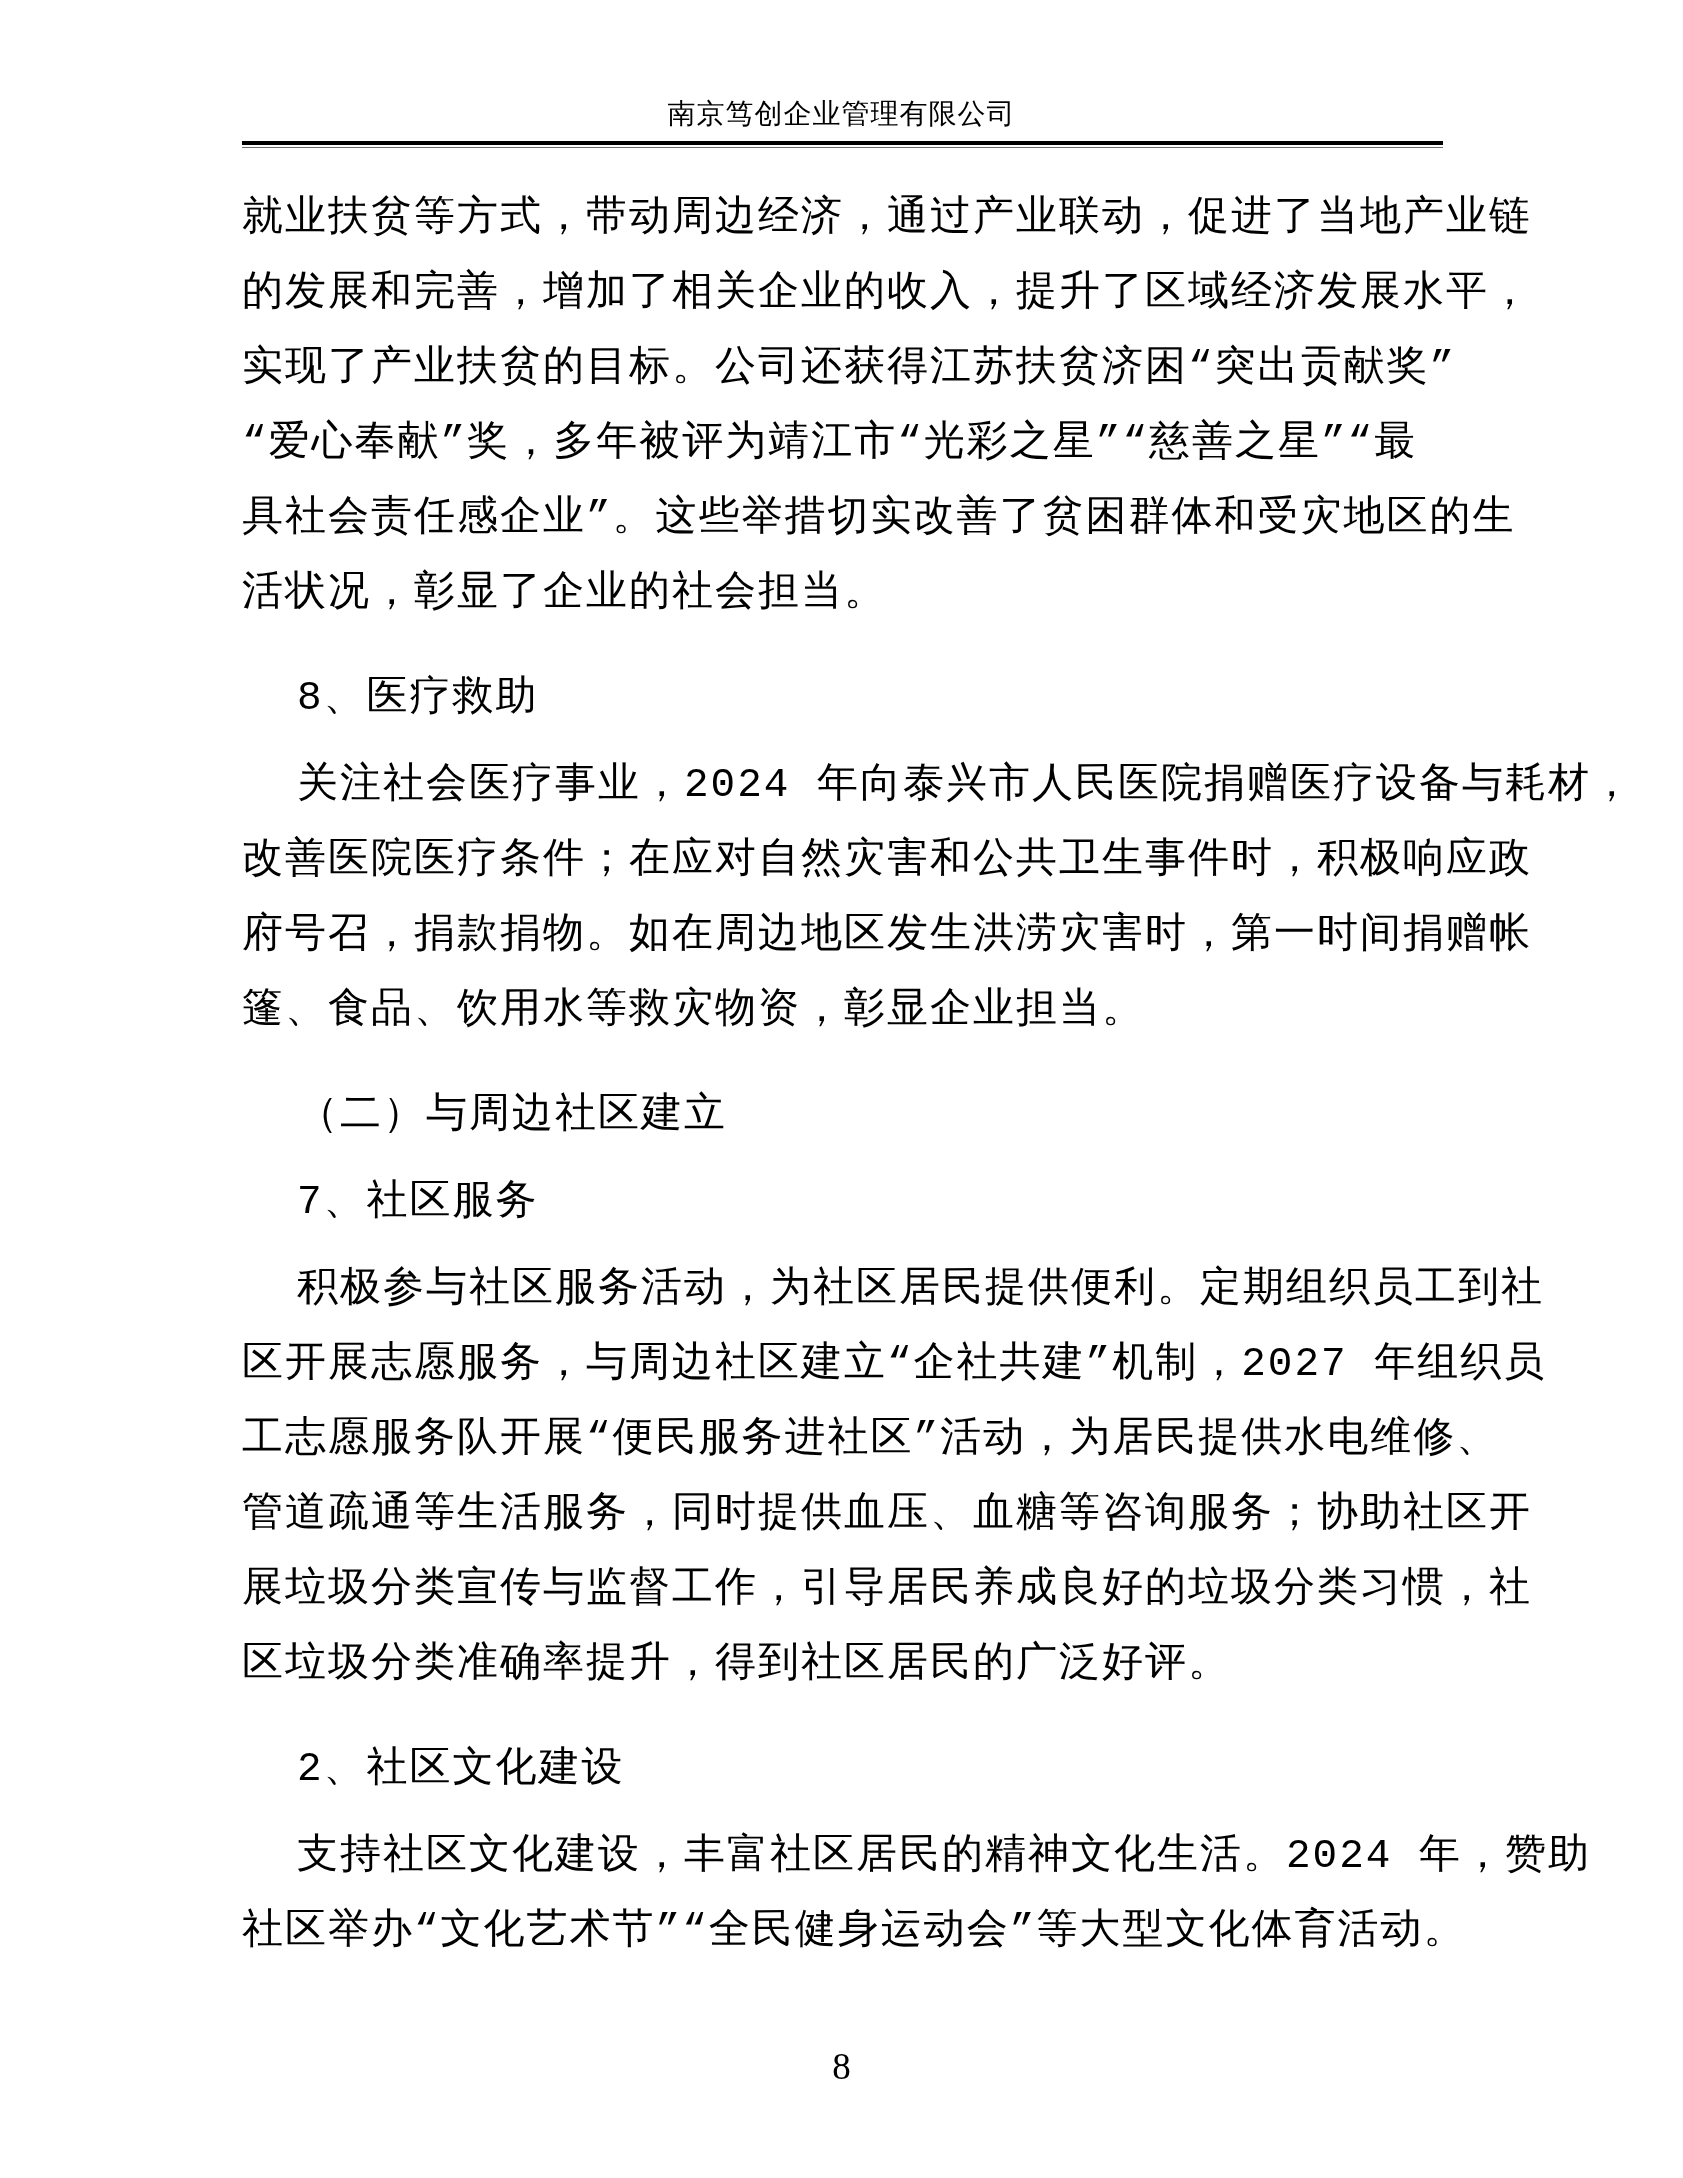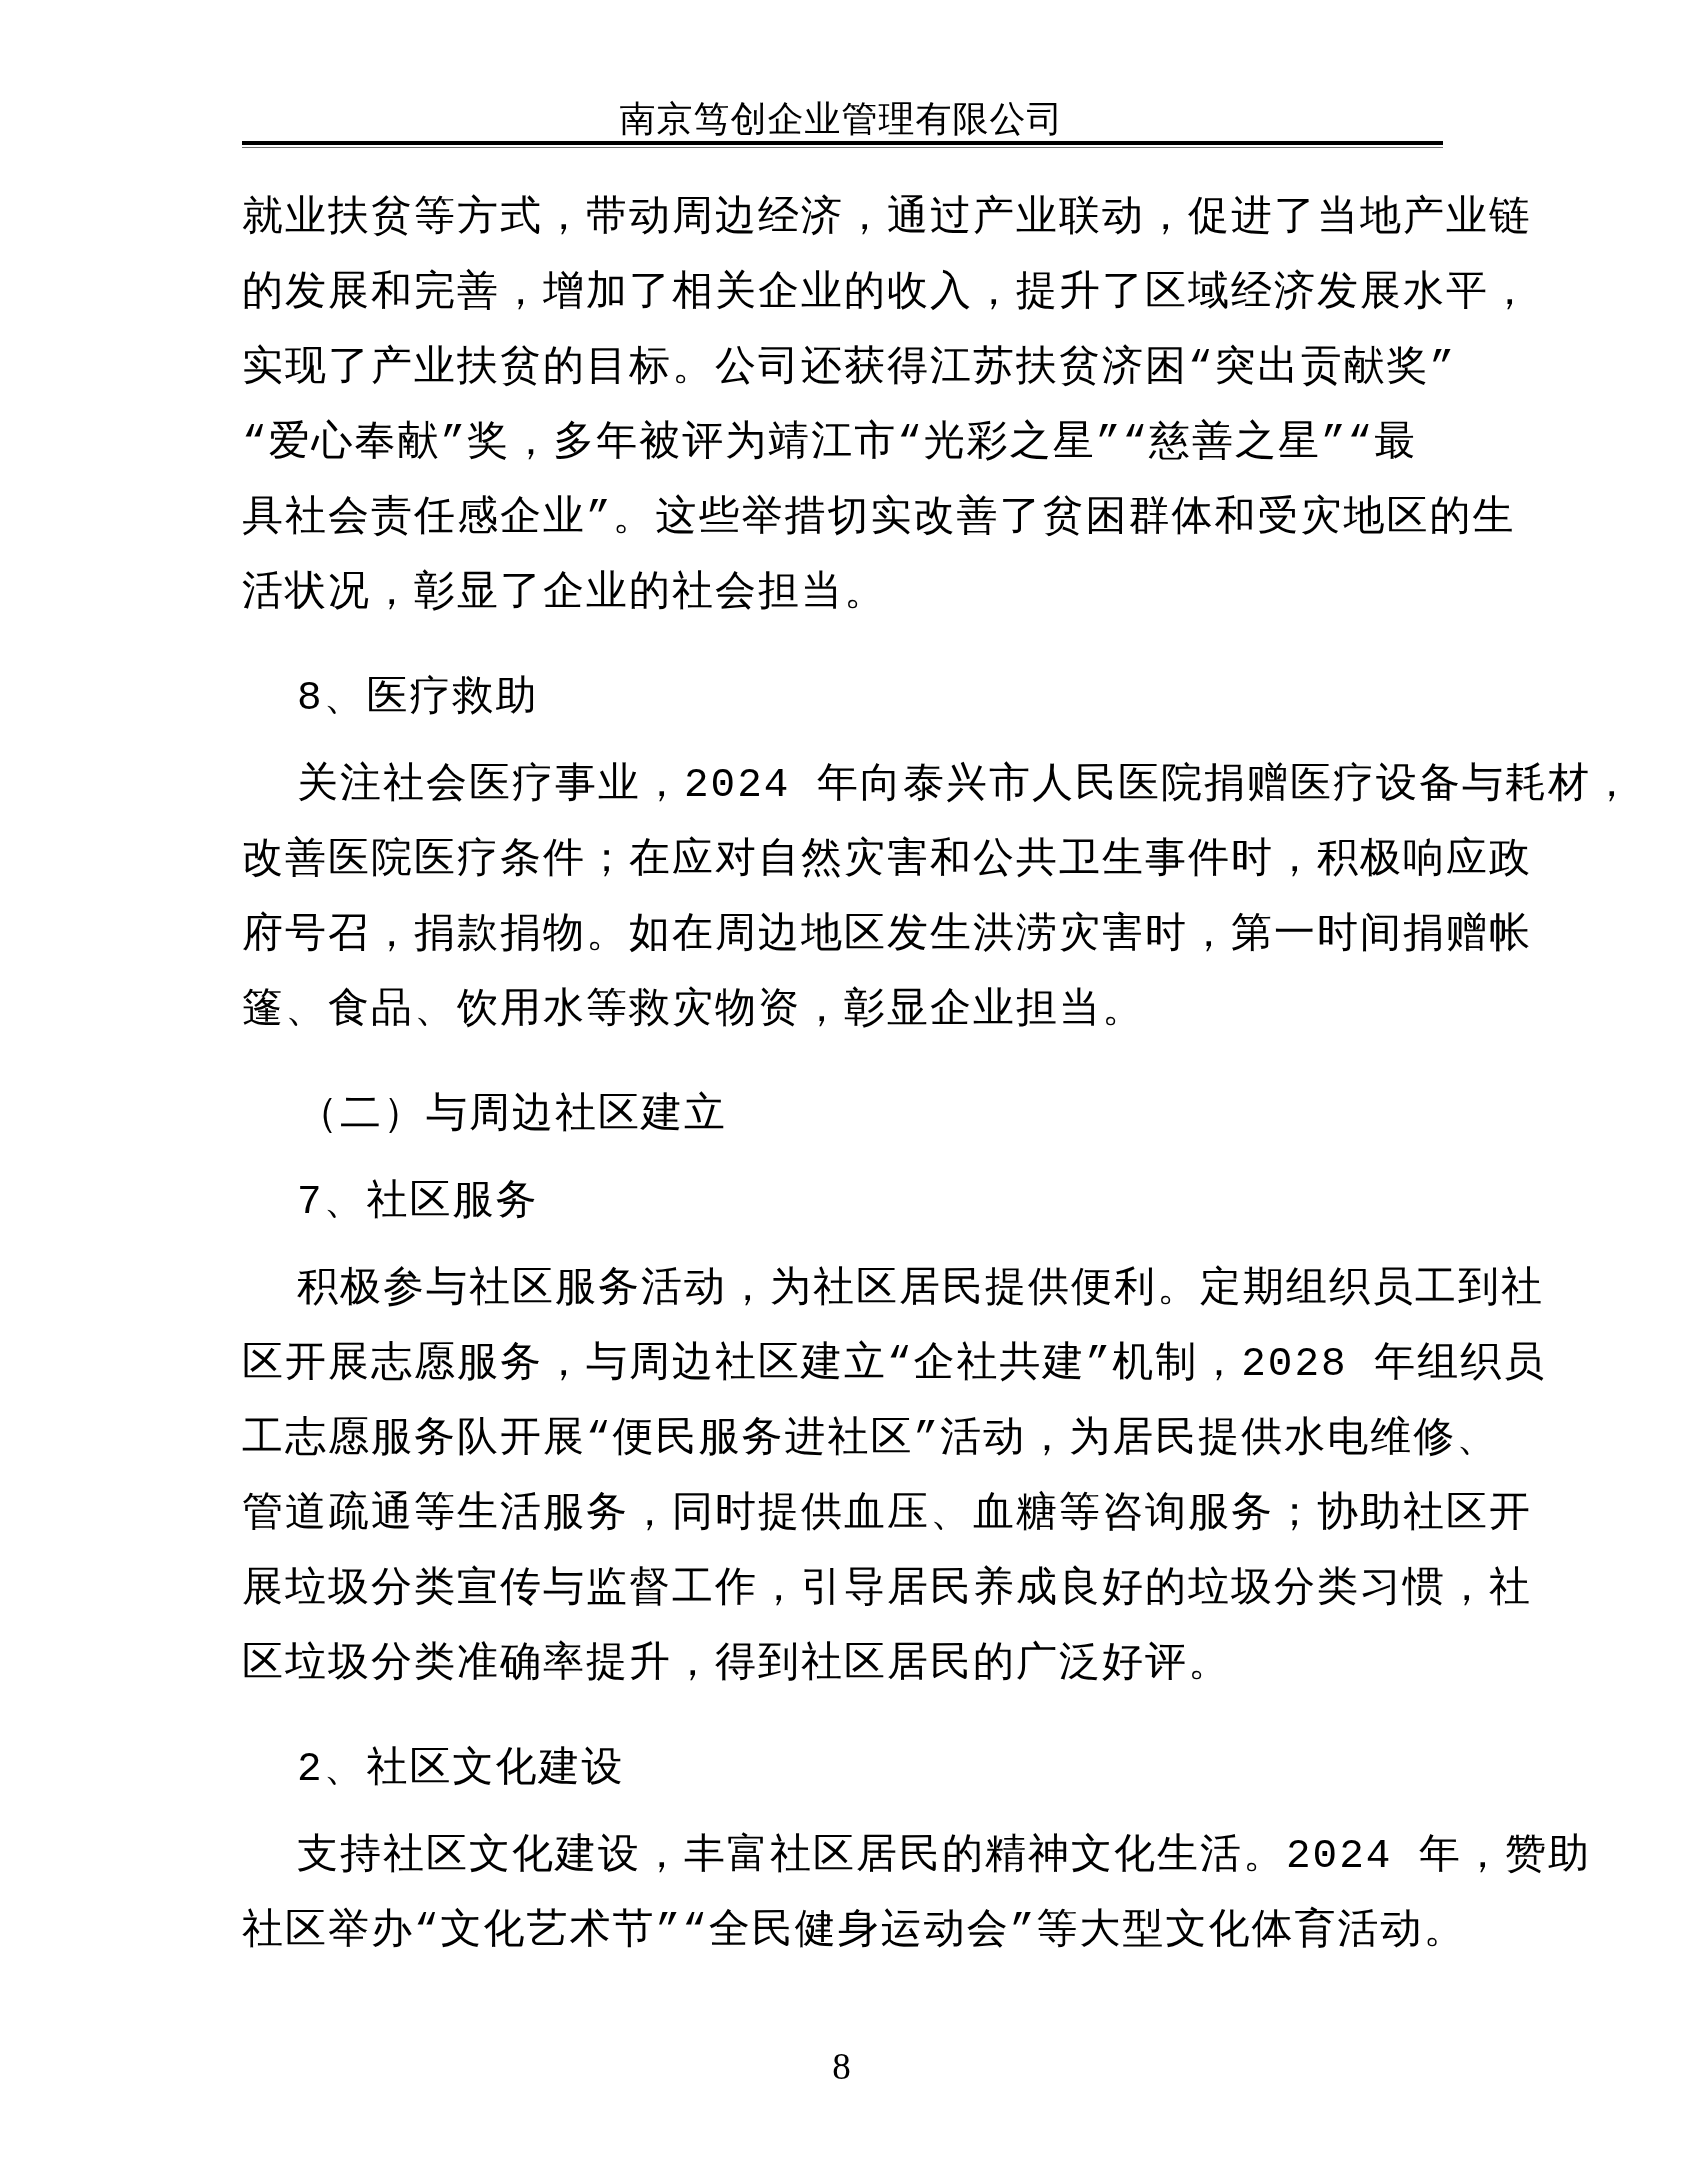--- a/index.html
+++ b/index.html
@@ -12,21 +12,21 @@
     color: #000000;
     font-family: "Liberation Serif", "DejaVu Serif", serif;
     overflow: hidden;
   }
   .header-title {
     position: absolute;
     top: 95px;
     left: 0;
     width: 100%;
     text-align: center;
-    font-size: 36px;
+    font-size: 28px;
     letter-spacing: 1px;
     white-space: pre;
   }
   .header-rule {
     position: absolute;
     top: 141px;
     left: 242px;
     width: 1201px;
     height: 2px;
     border-top: 4px solid #000000;
@@ -72,21 +72,21 @@
 具社会责任感企业”。这些举措切实改善了贫困群体和受灾地区的生
 活状况，彰显了企业的社会担当。</div>
       <div class="block heading">8、医疗救助</div>
       <div class="block para indent">关注社会医疗事业，2024 年向泰兴市人民医院捐赠医疗设备与耗材，
 改善医院医疗条件；在应对自然灾害和公共卫生事件时，积极响应政
 府号召，捐款捐物。如在周边地区发生洪涝灾害时，第一时间捐赠帐
 篷、食品、饮用水等救灾物资，彰显企业担当。</div>
       <div class="block heading">（二）与周边社区建立</div>
       <div class="block heading">7、社区服务</div>
       <div class="block para indent">积极参与社区服务活动，为社区居民提供便利。定期组织员工到社
-区开展志愿服务，与周边社区建立“企社共建”机制，2028 年组织员
+区开展志愿服务，与周边社区建立“企社共建”机制，2027 年组织员
 工志愿服务队开展“便民服务进社区”活动，为居民提供水电维修、
 管道疏通等生活服务，同时提供血压、血糖等咨询服务；协助社区开
 展垃圾分类宣传与监督工作，引导居民养成良好的垃圾分类习惯，社
 区垃圾分类准确率提升，得到社区居民的广泛好评。</div>
       <div class="block heading">2、社区文化建设</div>
       <div class="block para indent">支持社区文化建设，丰富社区居民的精神文化生活。2024 年，赞助
 社区举办“文化艺术节”“全民健身运动会”等大型文化体育活动。</div>
     </div>
 
   <div class="footer-page-number">8</div>

